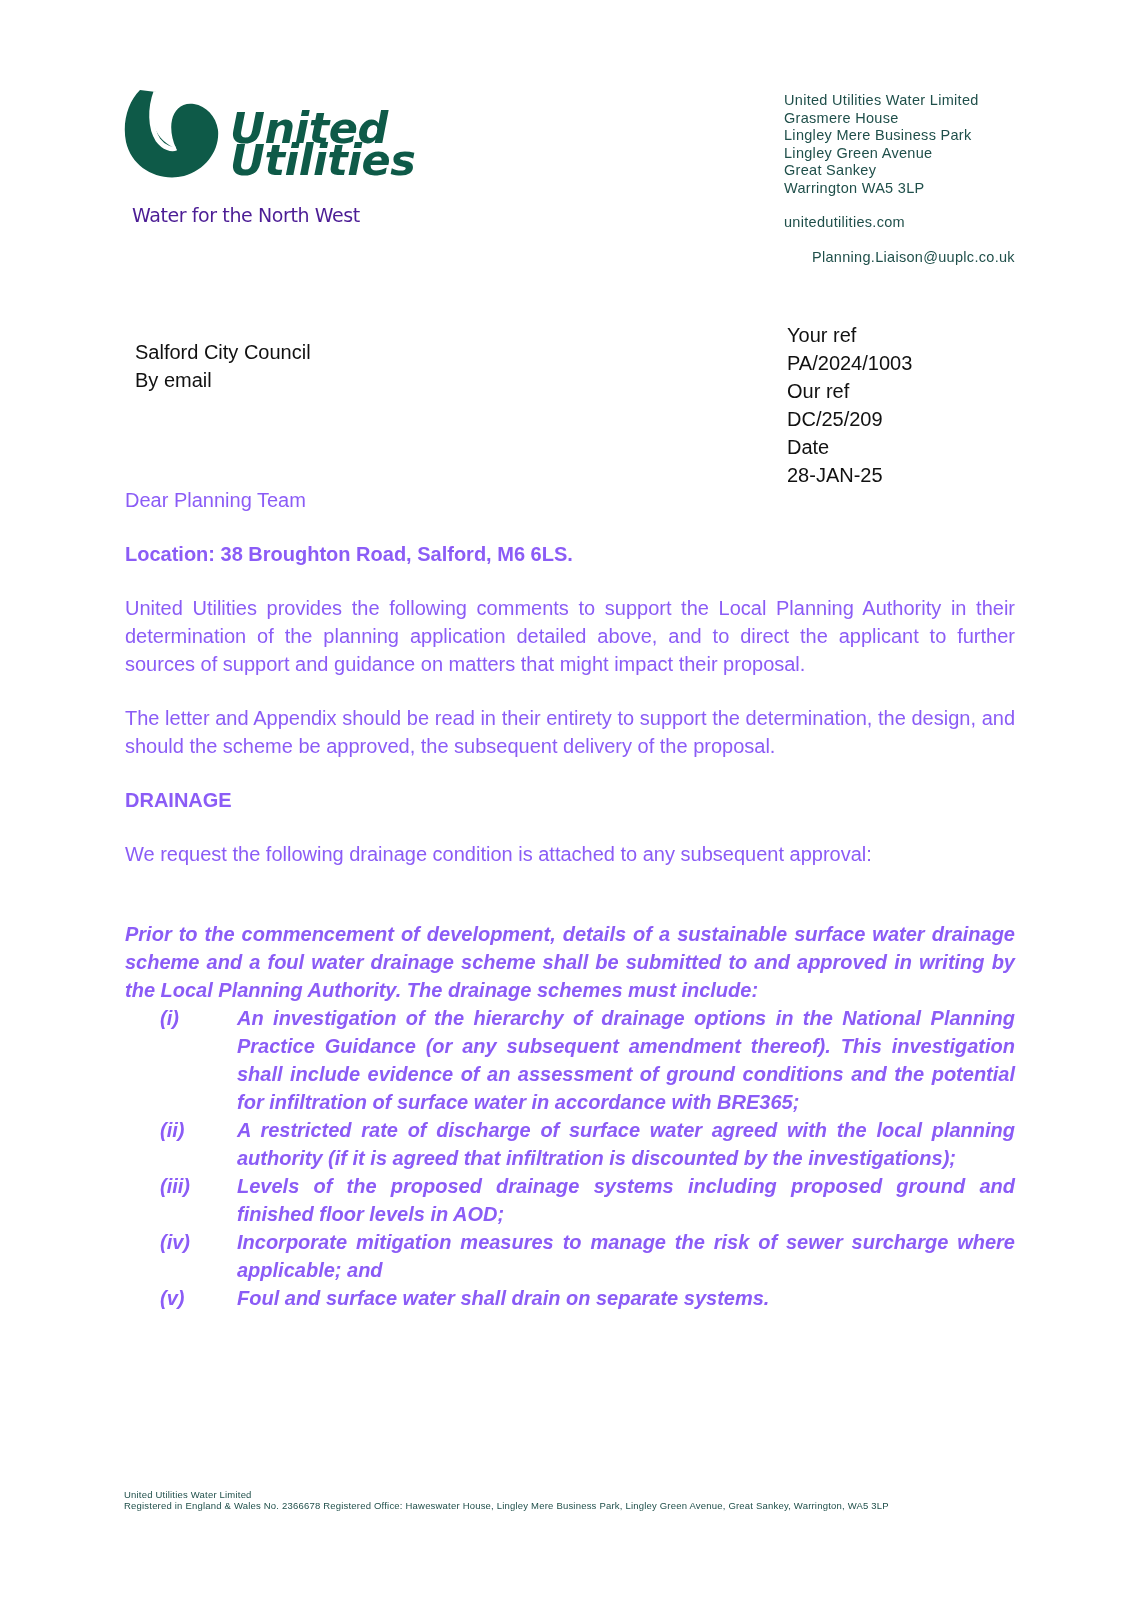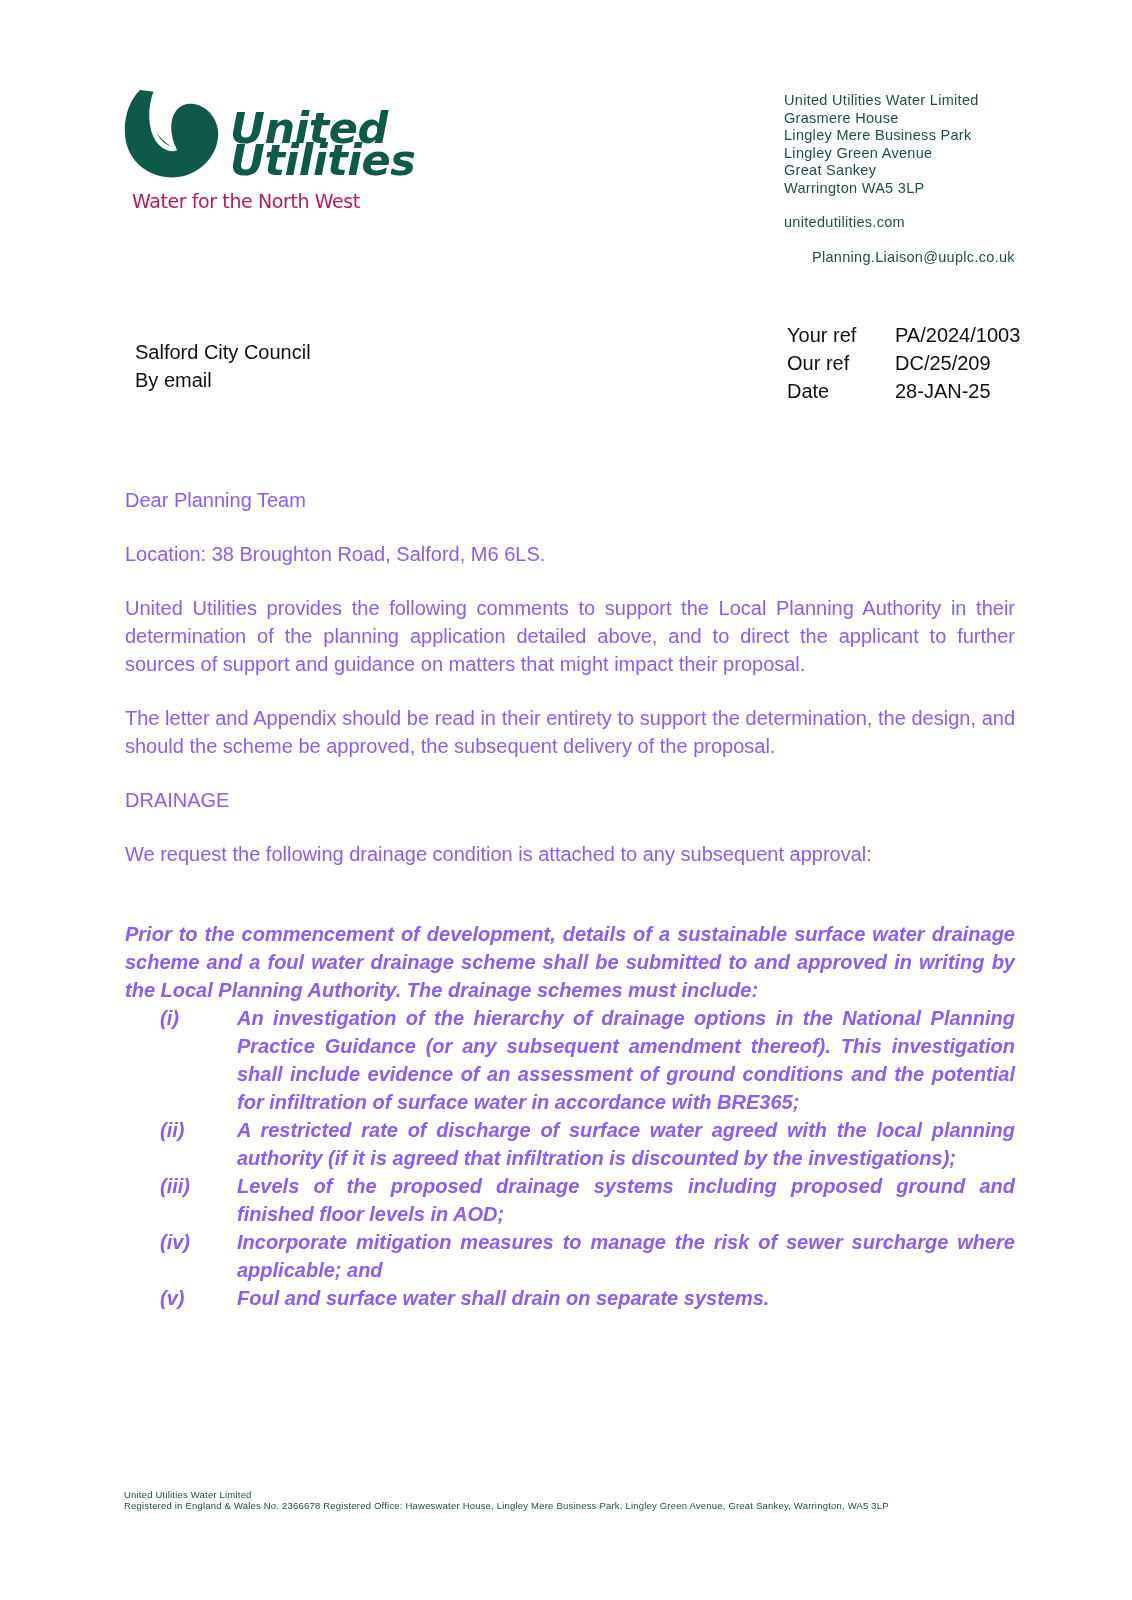--- a/index.html
+++ b/index.html
@@ -8,45 +8,45 @@
   .page { position: absolute; inset: 0; }
 
   
   .logo { position: absolute; left: 122px; top: 88px; width: 260px; height: 130px; }
   .logo svg { position: absolute; left: 0; top: 0; }
   .logo-word { position: absolute; left: 108px; font-family: "DejaVu Sans", sans-serif;
                font-weight: bold; font-style: italic; color: #0e5a48; font-size: 43px;
                letter-spacing: -0.5px; line-height: 44px; }
   .logo-word.l1 { top: 18px; }
   .logo-word.l2 { top: 50px; }
-  .logo-tag { position: absolute; left: 10px; top: 102px; color: #be185d;
+  .logo-tag { position: absolute; left: 10px; top: 116px; color: #4c1d95;
               font-family: "DejaVu Sans", sans-serif; font-size: 19px; letter-spacing: -0.4px; }
 
   
   .company { position: absolute; left: 784px; top: 92px; color: #1f4f4a;
              font-family: "Liberation Sans", sans-serif; font-size: 14.5px; line-height: 17.5px; letter-spacing: 0.3px; }
   .company .web { margin-top: 17px; }
   .company .mail { margin-top: 17px; margin-left: 28px; }
 
   
   .recipient { position: absolute; left: 135px; top: 338px; font-size: 20px; line-height: 28px;
                font-family: "Liberation Sans", sans-serif; color: #111; }
 
   
   .refs { position: absolute; left: 787px; top: 321px; font-size: 20px; line-height: 28px; color: #111; }
-  .refs .row { display: flex; }
+  .refs .row { display: flex; flex-direction: column; }
   .refs .k { width: 108px; }
 
   
   .body { position: absolute; left: 125px; top: 486px; width: 890px; font-size: 20px;
           line-height: 28px; color: #8b5cf6; font-family: "Liberation Sans", sans-serif; }
   .body p { margin: 0; }
   .just { text-align: justify; }
   .gap { height: 26px; }
-  .b { font-weight: normal; }
+  .b { font-weight: bold; }
   .bi { font-weight: bold; font-style: italic; }
   ol.cond { list-style: none; margin: 0; padding: 0; }
   ol.cond li { display: flex; }
   ol.cond .num { width: 68px; padding-left: 35px; box-sizing: border-box; flex: none; }
   ol.cond .txt { flex: 1; text-align: justify; margin-left: 44px; }
 
   
   .footer { position: absolute; left: 124px; top: 1489px; color: #1f4f4a; font-size: 9.5px;
             line-height: 11px; letter-spacing: 0.2px; }
 </style>

